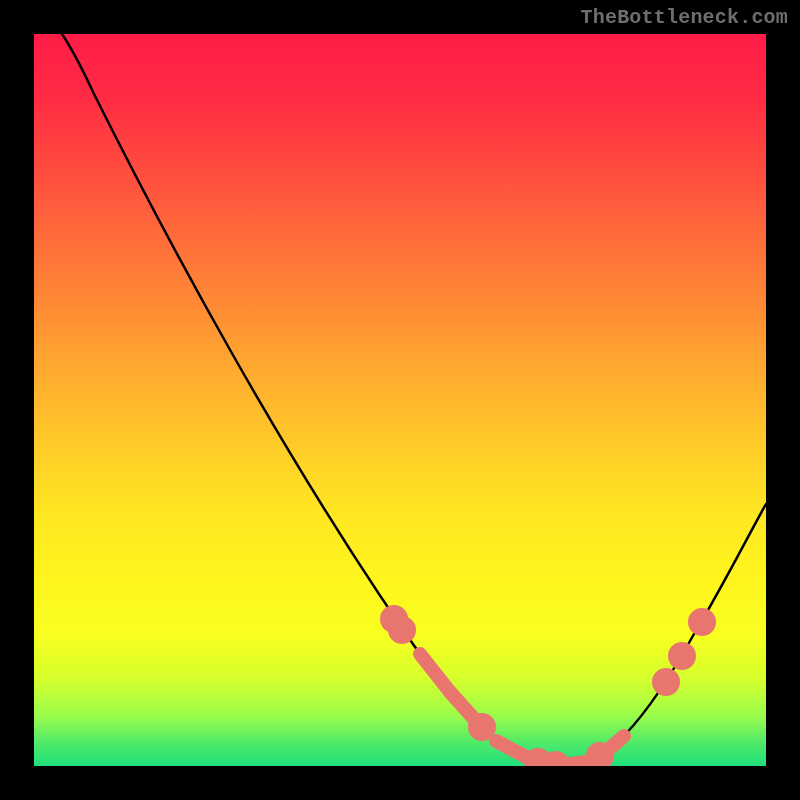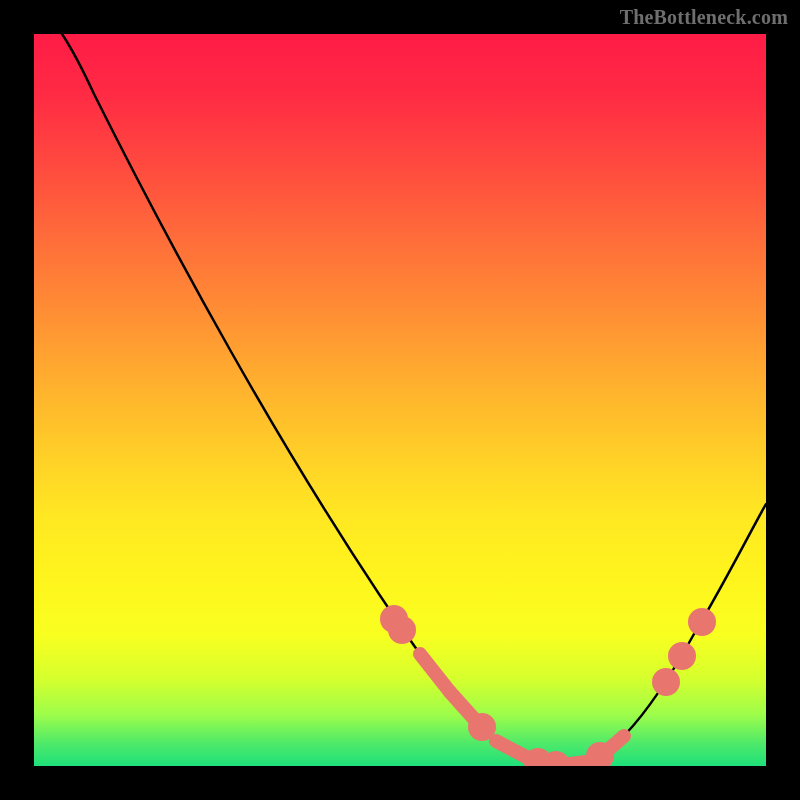--- a/index.html
+++ b/index.html
@@ -13,21 +13,21 @@
   .container {
     position: relative;
     width: 800px;
     height: 800px;
     background: #000000;
   }
   .watermark {
     position: absolute;
     top: 6px;
     right: 12px;
-    font-family: Liberation Serif, serif;
+    font-family: Liberation Mono, monospace;
     font-size: 20px;
     font-weight: 600;
     color: #6e6e6e;
     letter-spacing: 0.2px;
   }
   .plot-area {
     position: absolute;
     left: 34px;
     top: 34px;
     width: 732px;

